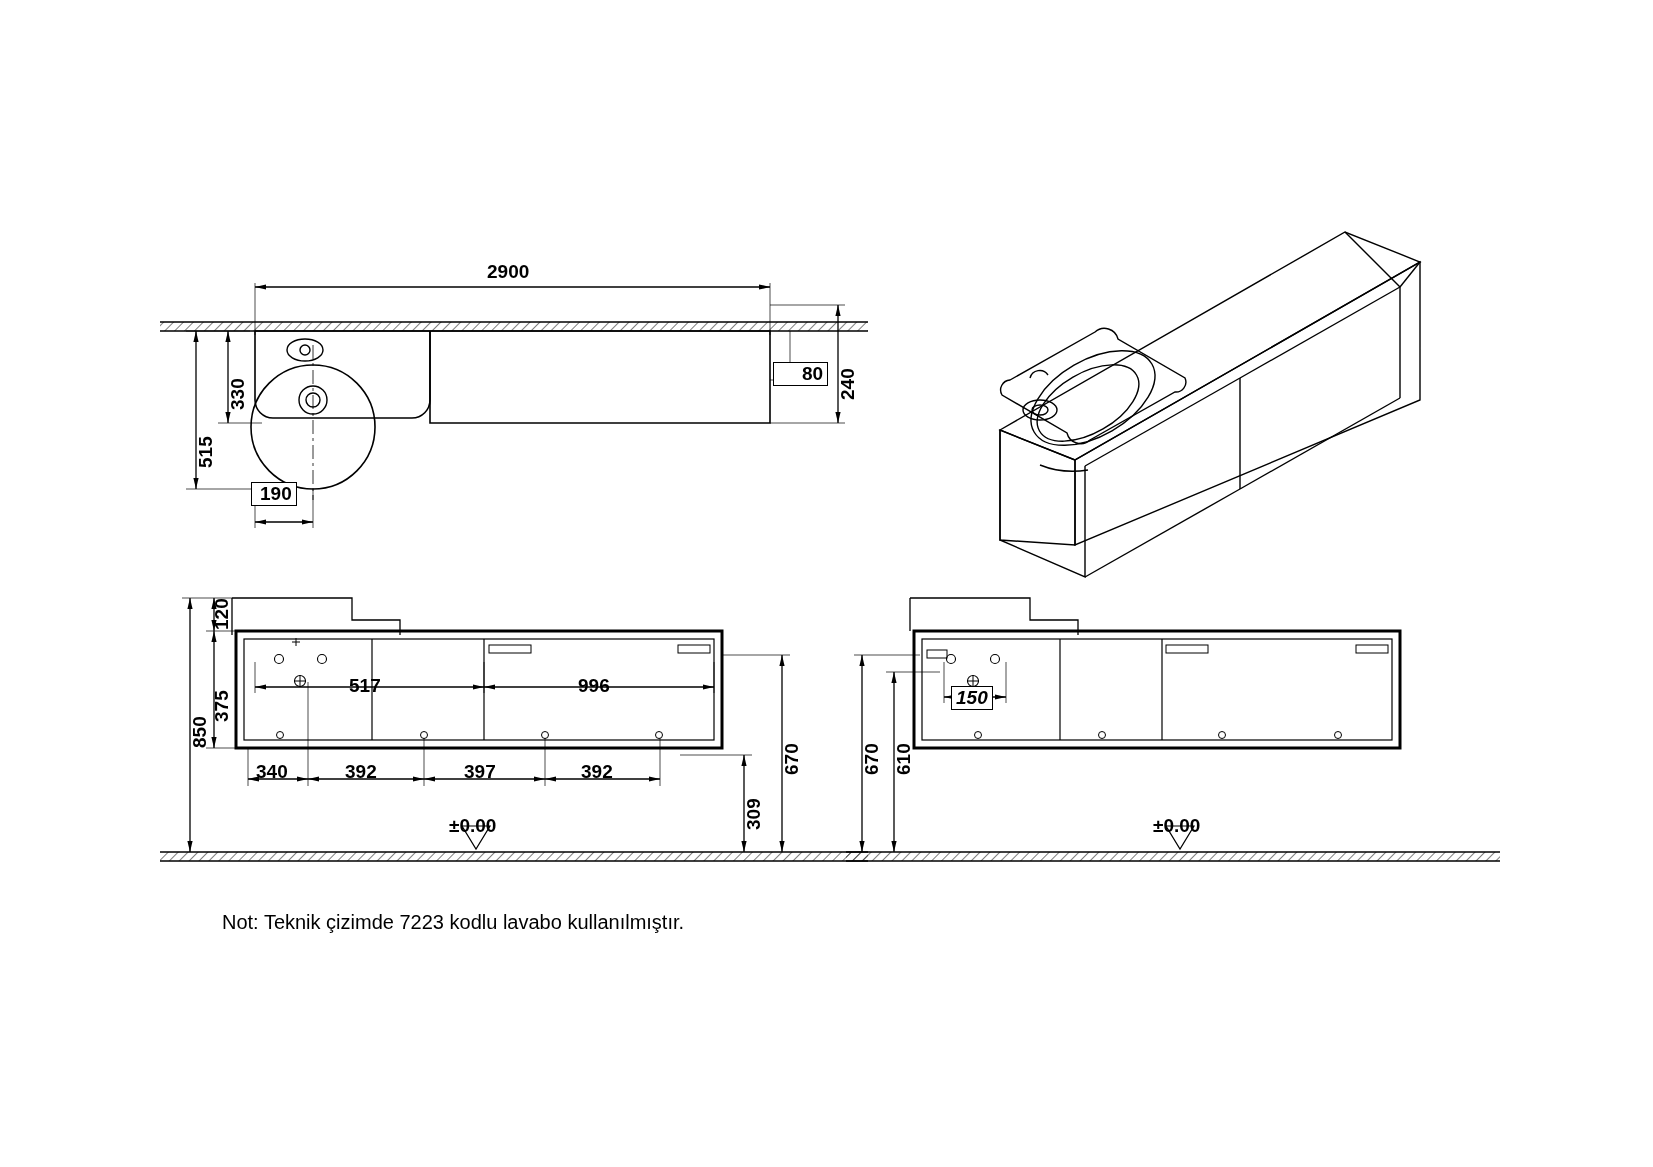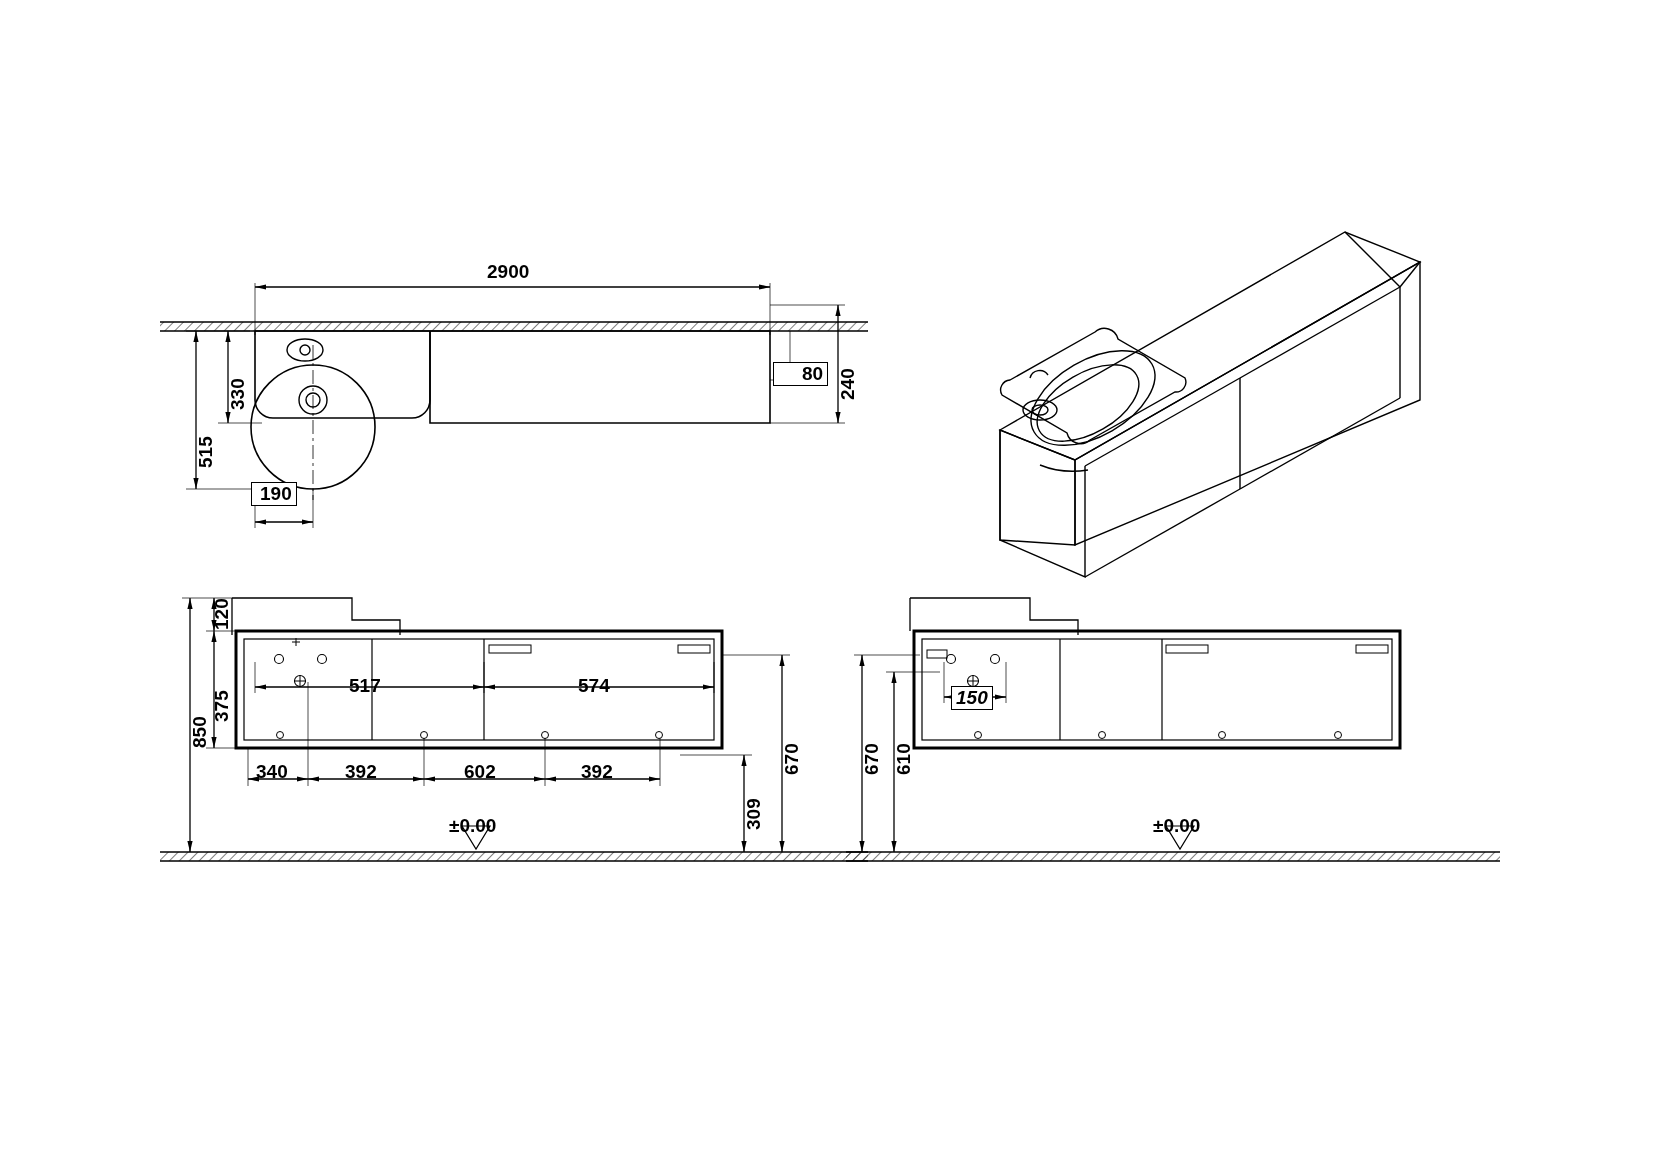--- a/index.html
+++ b/index.html
@@ -251,26 +251,27 @@
   <div class="dim vert" style="left:838px; top:400px;">240</div>
   <div class="dim boxed" style="left:773px; top:362px;padding-left:28px;">80</div>
   <div class="dim boxed" style="left:251px; top:482px;padding-left:8px;">190</div>
 
   <div class="dim vert" style="left:190px; top:748px;">850</div>
   <div class="dim vert" style="left:212px; top:630px;">120</div>
   <div class="dim vert" style="left:212px; top:722px;">375</div>
   <div class="dim vert" style="left:782px; top:775px;">670</div>
   <div class="dim vert" style="left:744px; top:830px;">309</div>
   <div class="dim" style="left:349px; top:676px;">517</div>
-  <div class="dim" style="left:578px; top:676px;">574</div>
+  <div class="dim" style="left:578px; top:676px;">996</div>
   <div class="dim" style="left:256px; top:762px;">340</div>
   <div class="dim" style="left:345px; top:762px;">392</div>
-  <div class="dim" style="left:464px; top:762px;">602</div>
+  <div class="dim" style="left:464px; top:762px;">397</div>
   <div class="dim" style="left:581px; top:762px;">392</div>
   <div class="dim" style="left:449px; top:816px;">±0.00</div>
 
   <div class="dim vert" style="left:862px; top:775px;">670</div>
   <div class="dim vert" style="left:894px; top:775px;">610</div>
   <div class="dim boxed" style="left:951px; top:686px;font-style:italic;">150</div>
   <div class="dim" style="left:1153px; top:816px;">±0.00</div>
 
+  <div class="note" style="left:222px; top:911px;">Not: Teknik çizimde 7223 kodlu lavabo kullanılmıştır.</div>
 
 </div>
 
 </body></html>

